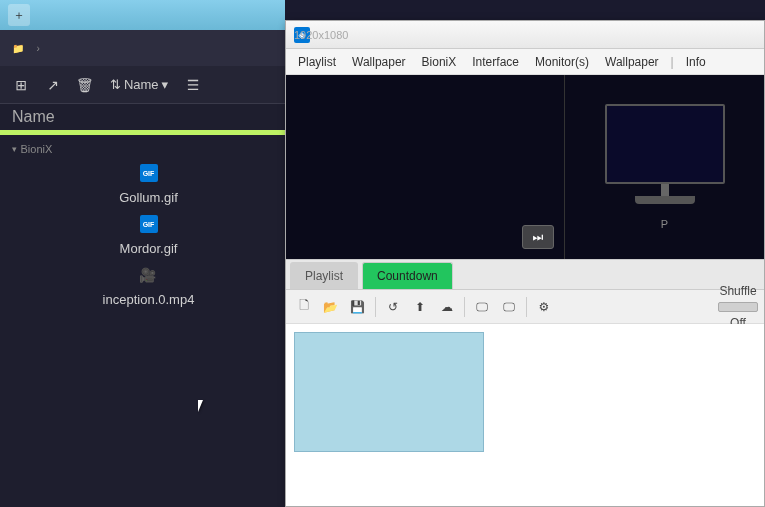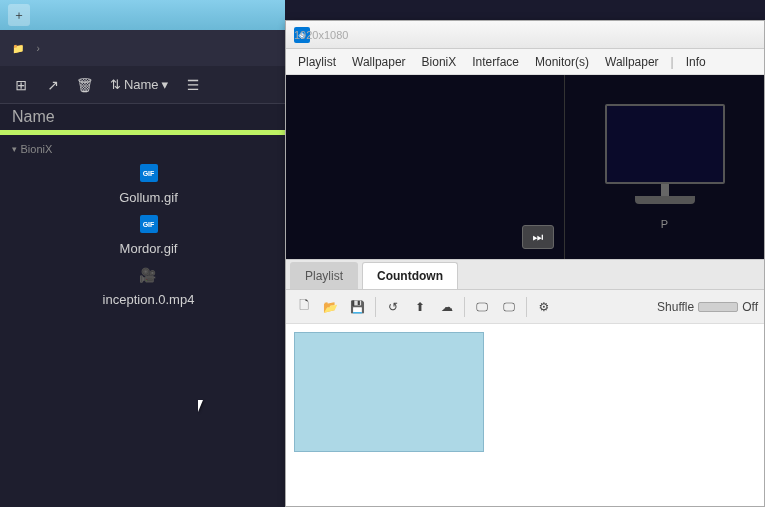--- a/index.html
+++ b/index.html
@@ -340,24 +340,23 @@
       cursor: pointer;
       border: 1px solid transparent;
       border-bottom: none;
       border-radius: 3px 3px 0 0;
       background: #d0d0d0;
       color: #555;
       margin-left: 4px;
     }
 
     .tab.active {
-      background: #ffffff;
+      background: #22c55e;
       border-color: #ccc;
       color: #222;
-      font-weight: bold;
     }
 
     .toolbar2 {
       height: 34px;
       background: #f0f0f0;
       border-bottom: 1px solid #ddd;
       display: flex;
       align-items: center;
       padding: 0 6px;
       gap: 3px;
@@ -384,20 +383,21 @@
       margin: 0 2px;
     }
 
     .shuffle-area {
       display: flex;
       align-items: center;
       gap: 4px;
       margin-left: auto;
       font-size: 12px;
       color: #444;
+      flex-direction: column;
     }
 
     .shuffle-track {
       width: 40px;
       height: 10px;
       background: #d0d0d0;
       border: 1px solid #aaa;
       border-radius: 2px;
     }
 

